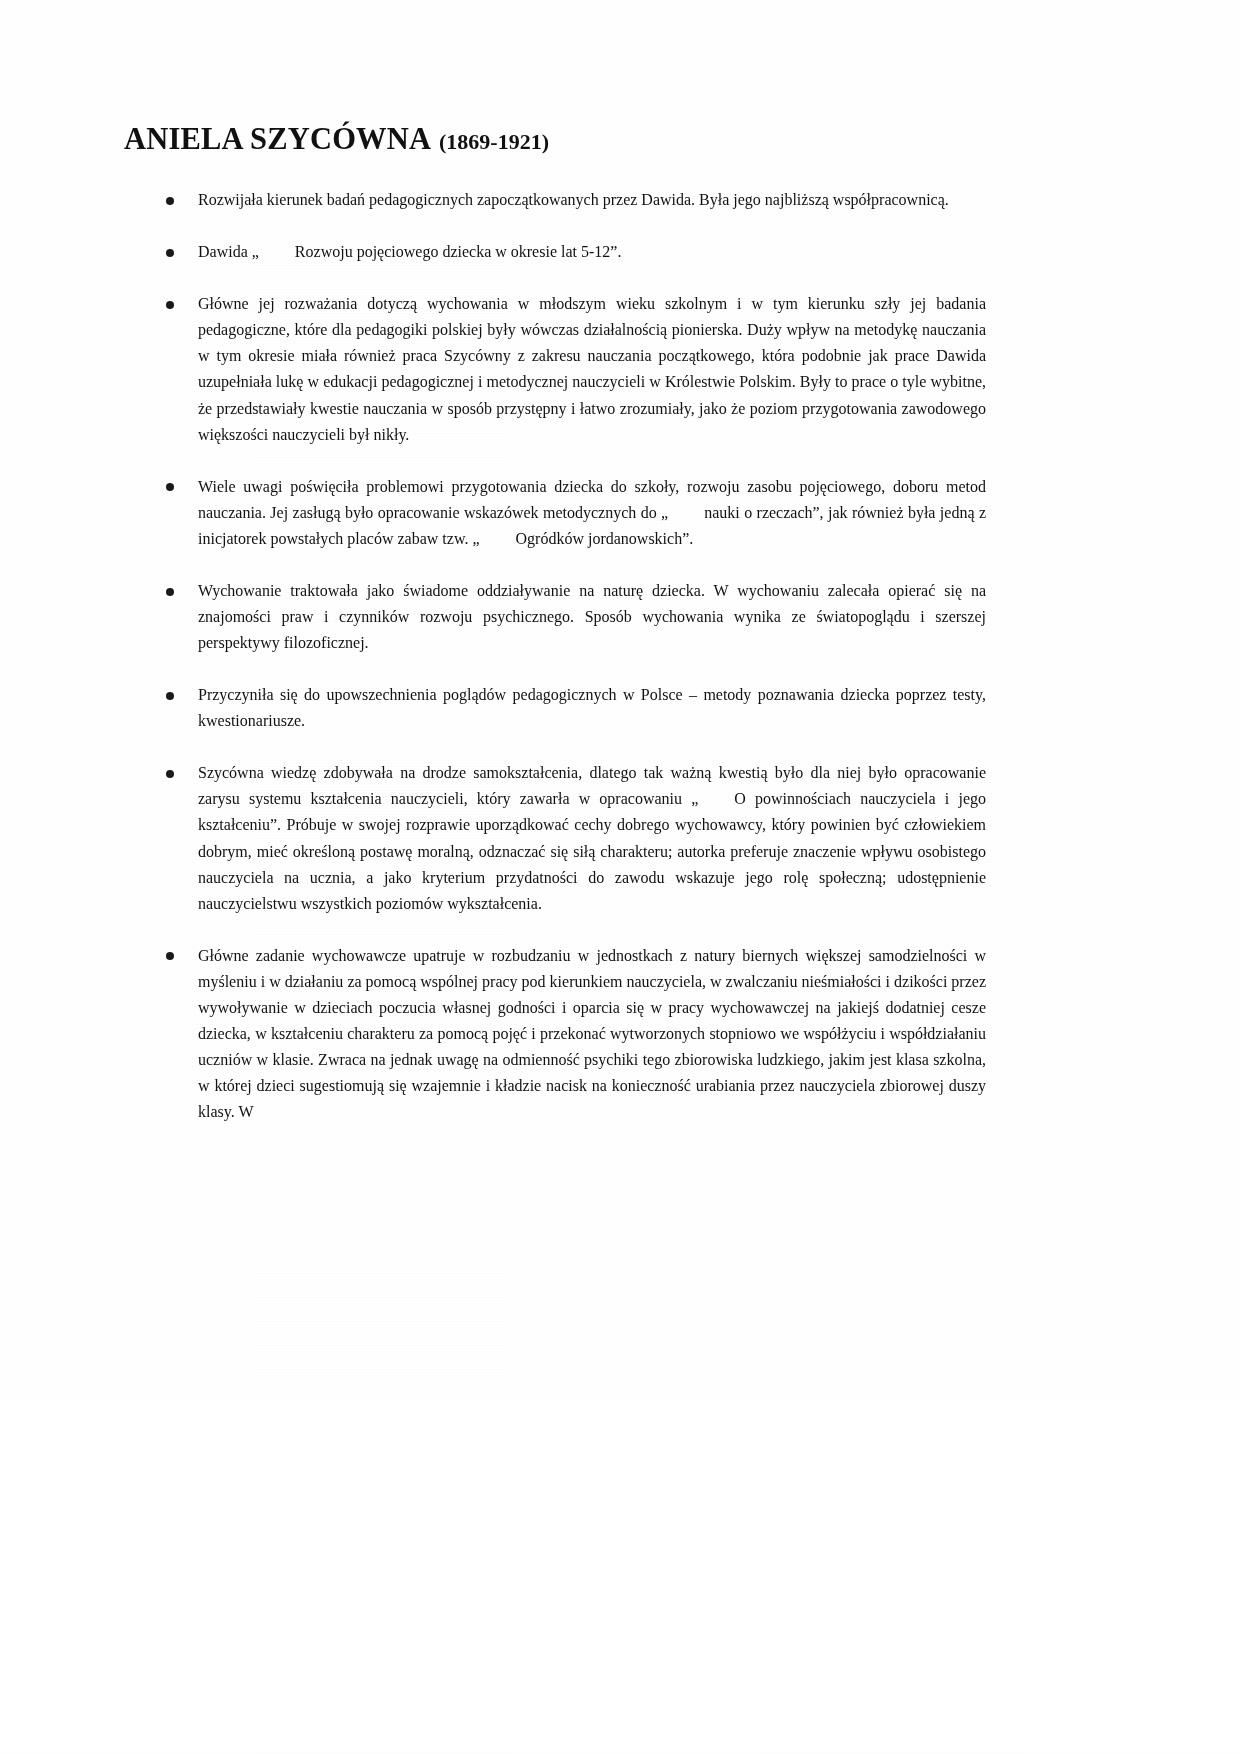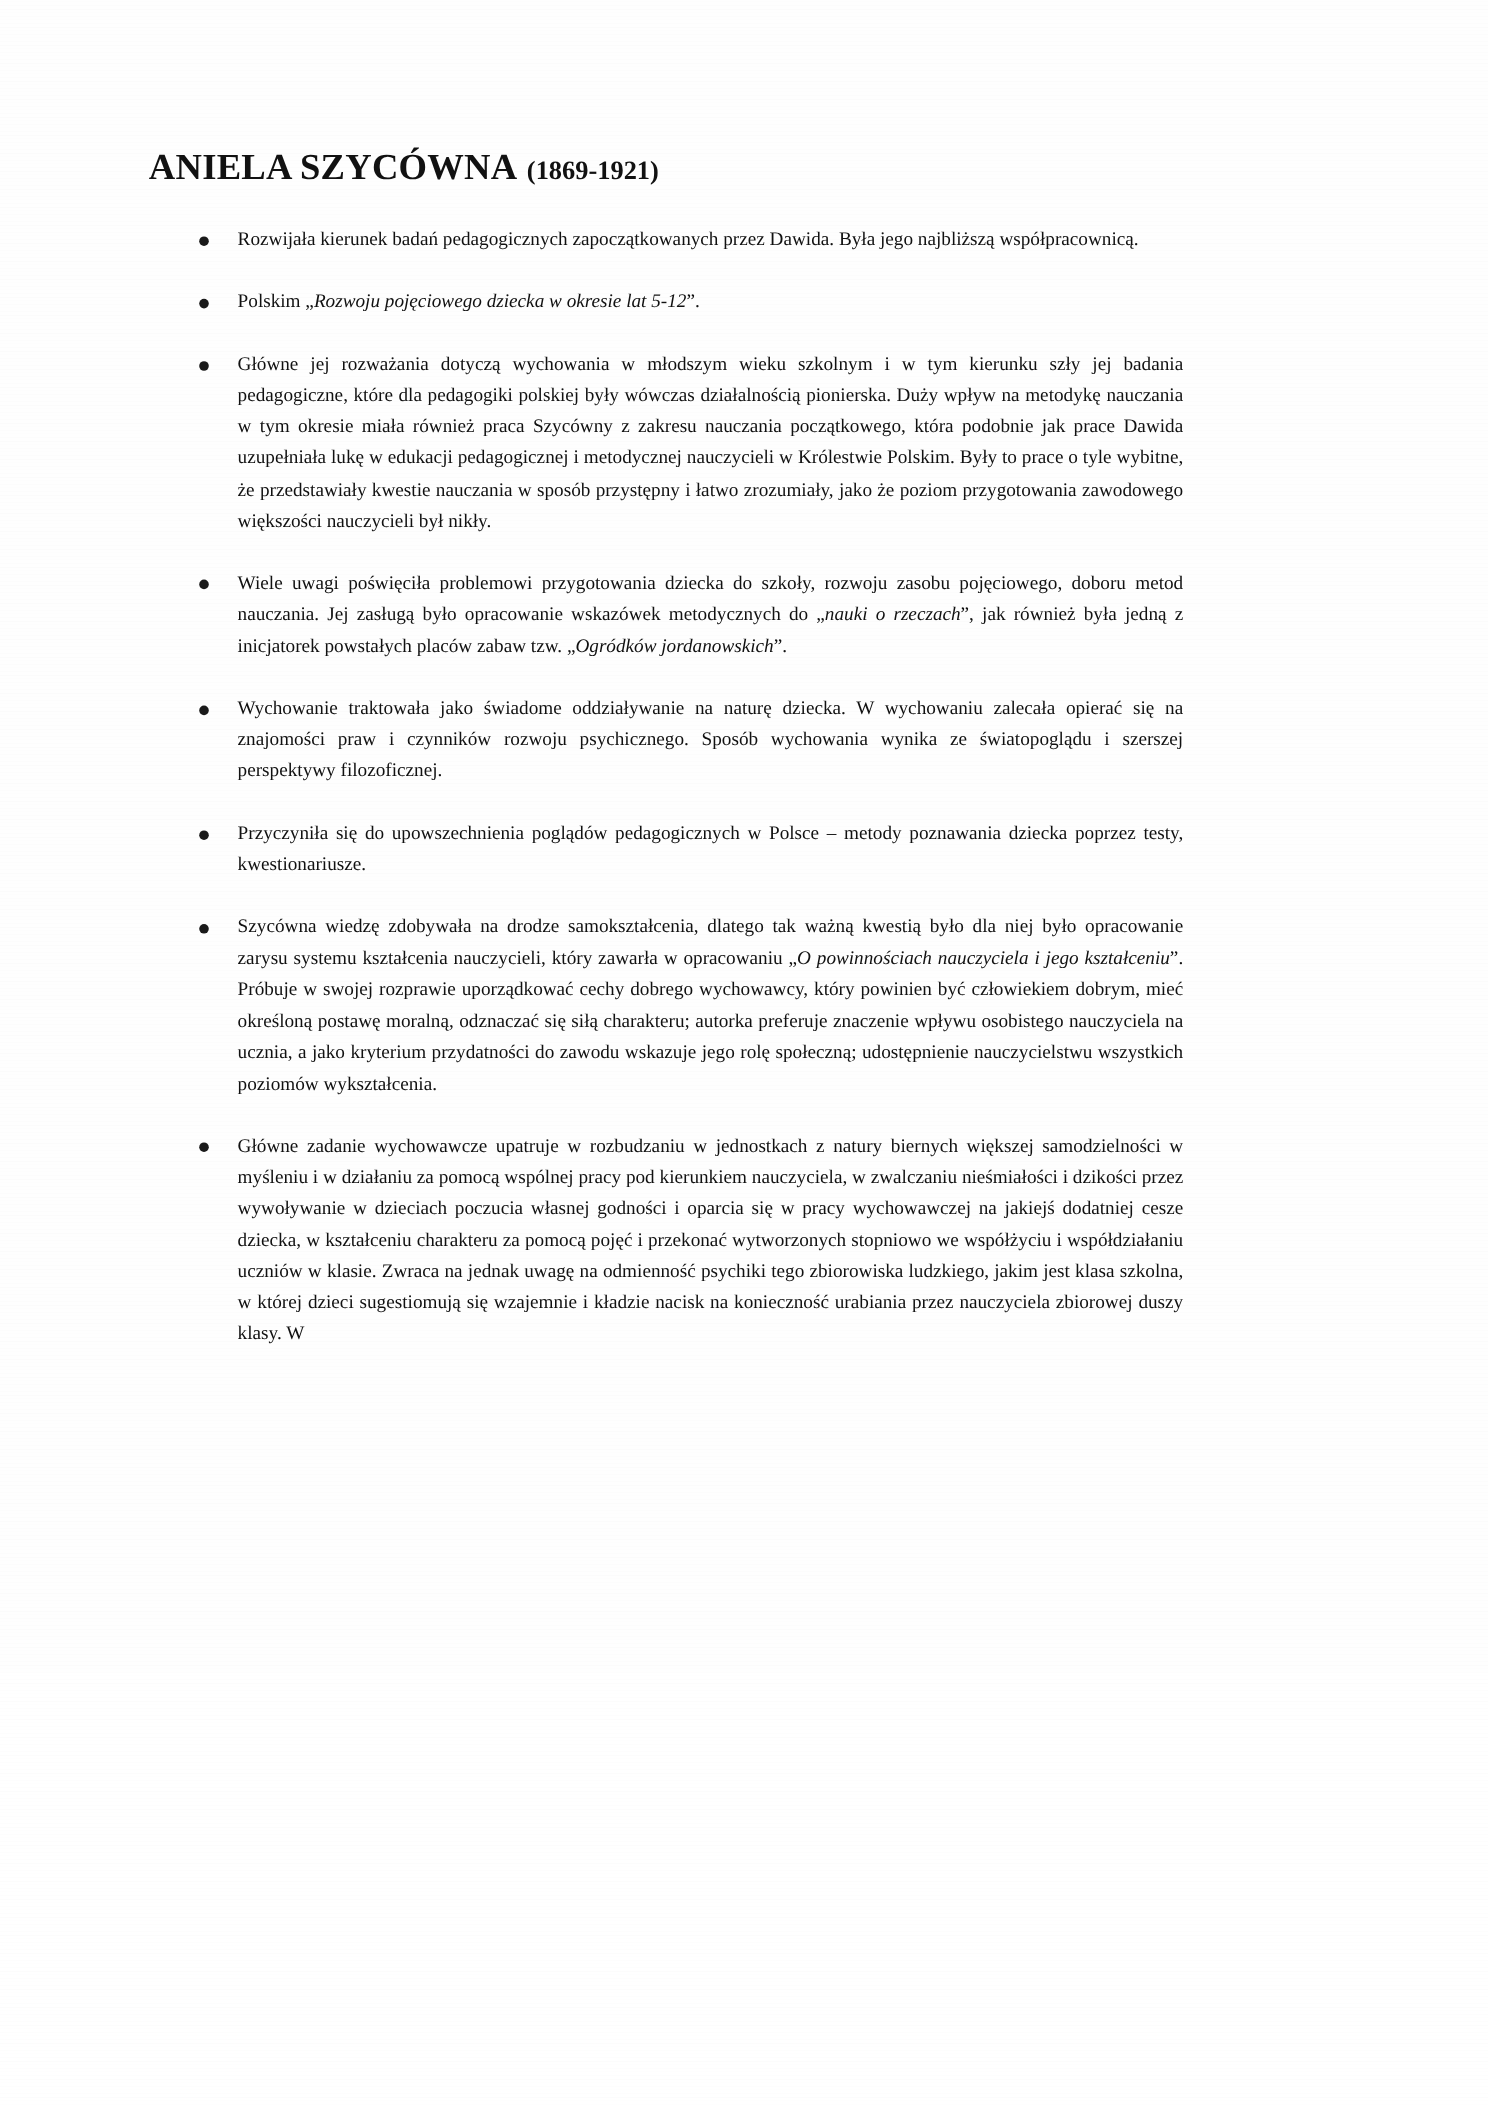--- a/index.html
+++ b/index.html
@@ -69,21 +69,21 @@
     width: 8px;
     height: 8px;
     background: #1a1a1a;
     border-radius: 50%;
     display: block;
   }
   .para-text {
     display: block;
   }
   .it {
-    font-style: italic;
+    margin-left: 36px;
   }
   
   .grain {
     position: absolute;
     left: 0; top: 0;
     width: 1240px; height: 1754px;
     pointer-events: none;
     opacity: 0.035;
     background-image:
       repeating-linear-gradient(0deg, rgba(0,0,0,0.35) 0px, rgba(0,0,0,0) 1px, rgba(0,0,0,0) 3px);
@@ -99,21 +99,21 @@
       <span>ANIELA SZYCÓWNA</span><span>&nbsp;</span><span class="years">(1869-1921)</span>
     </h1>
 
     <ul class="bullets" id="bullet-list">
         <li id="bullet-rozwijala-kierunek-badan">
           <span class="bullet-marker"></span>
           <span class="para-text"><span>Rozwijała kierunek badań pedagogicznych zapoczątkowanych przez Dawida. Była jego najbliższą współpracownicą.</span></span>
         </li>
         <li id="bullet-autorka-rozwoju-pojeciowego">
           <span class="bullet-marker"></span>
-          <span class="para-text"><span>Polskim „</span><span class="it">Rozwoju pojęciowego dziecka w okresie lat 5-12</span><span>”.</span></span>
+          <span class="para-text"><span>Dawida „</span><span class="it">Rozwoju pojęciowego dziecka w okresie lat 5-12</span><span>”.</span></span>
         </li>
         <li id="bullet-glowne-jej-rozwazania">
           <span class="bullet-marker"></span>
           <span class="para-text"><span>Główne jej rozważania dotyczą wychowania w młodszym wieku szkolnym i w tym kierunku szły jej badania pedagogiczne, które dla pedagogiki polskiej były wówczas działalnością pionierska. Duży wpływ na metodykę nauczania w tym okresie miała również praca Szycówny z zakresu nauczania początkowego, która podobnie jak prace Dawida uzupełniała lukę w edukacji pedagogicznej i metodycznej nauczycieli w Królestwie Polskim. Były to prace o tyle wybitne, że przedstawiały kwestie nauczania w sposób przystępny i łatwo zrozumiały, jako że poziom przygotowania zawodowego większości nauczycieli był nikły.</span></span>
         </li>
         <li id="bullet-wiele-uwagi-poswiecila">
           <span class="bullet-marker"></span>
           <span class="para-text"><span>Wiele uwagi poświęciła problemowi przygotowania dziecka do szkoły, rozwoju zasobu pojęciowego, doboru metod nauczania. Jej zasługą było opracowanie wskazówek metodycznych do „</span><span class="it">nauki o rzeczach</span><span>”, jak również była jedną z inicjatorek powstałych placów zabaw tzw. „</span><span class="it">Ogródków jordanowskich</span><span>”.</span></span>
         </li>
         <li id="bullet-wychowanie-traktowala">

